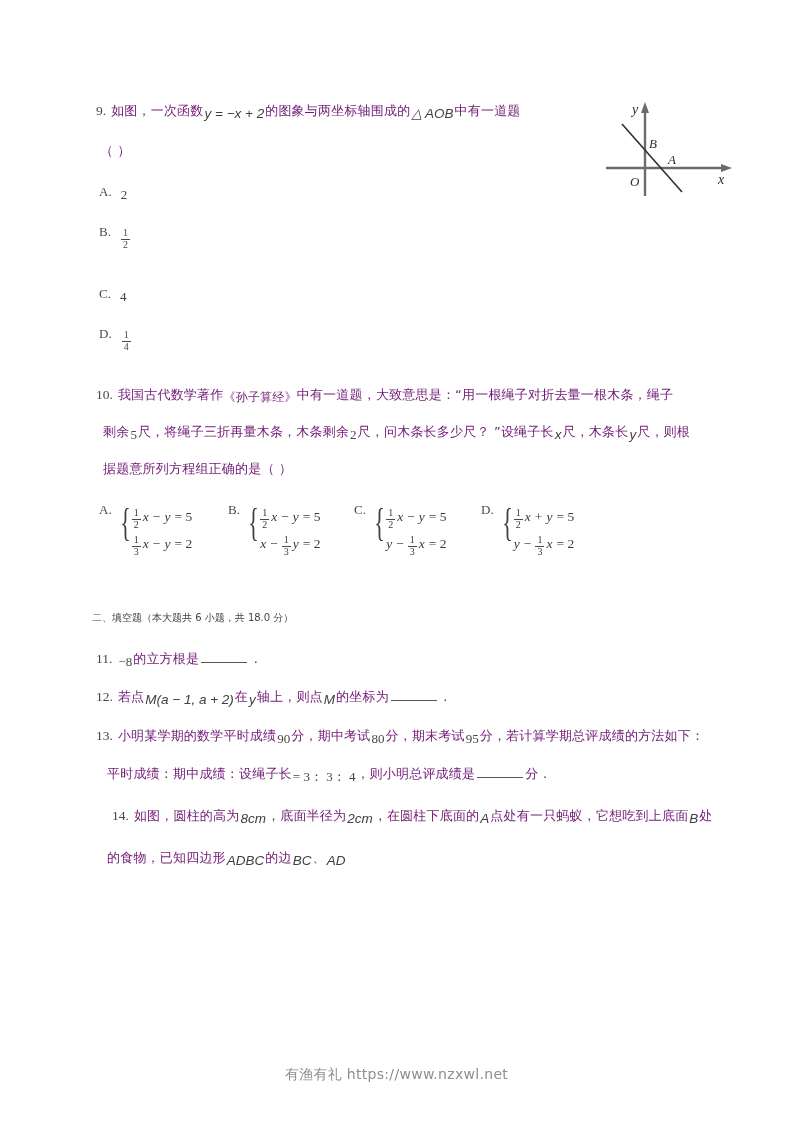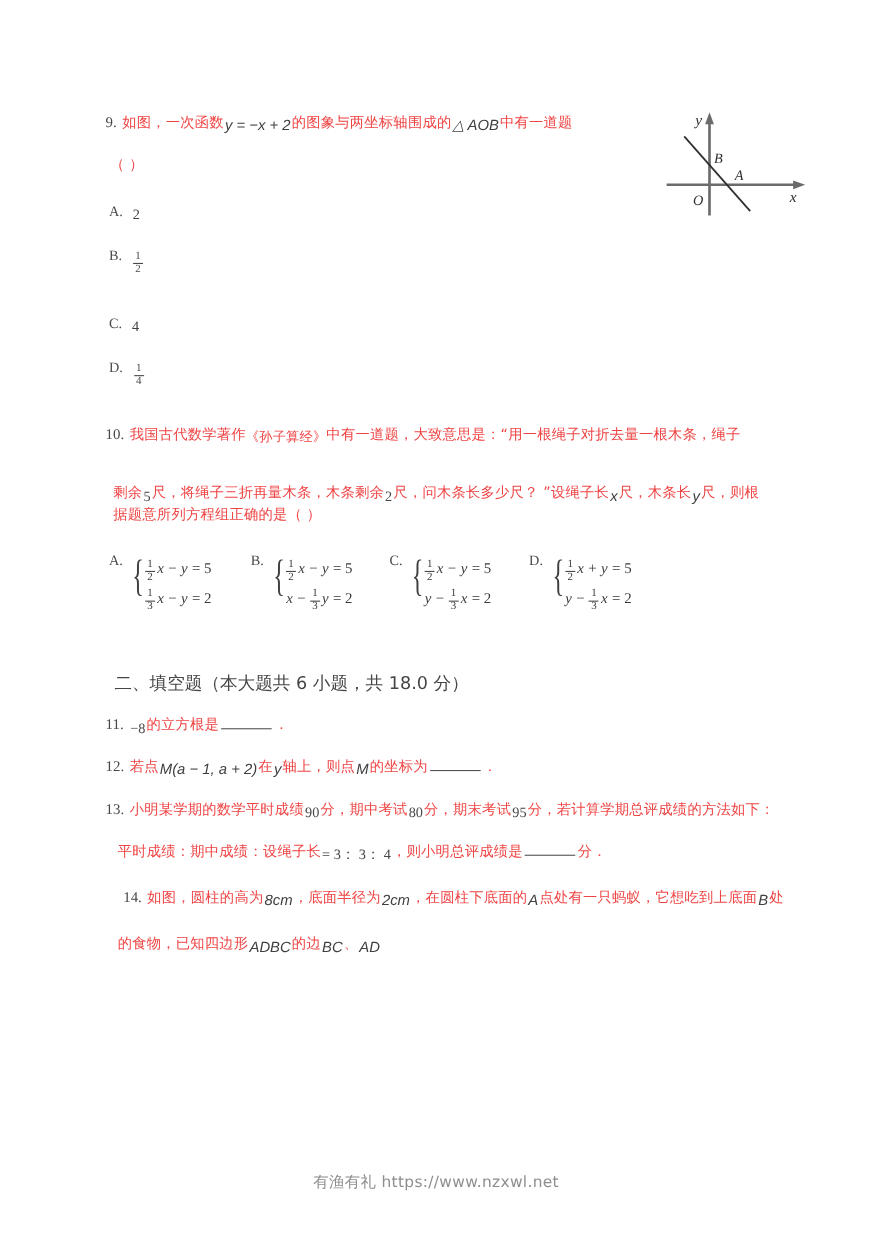--- a/index.html
+++ b/index.html
@@ -35,21 +35,21 @@
   }
   .num {
     font-family: "Liberation Serif", serif;
     font-size: 13.5px;
     margin-right: 5px;
   }
   .cn {
     font-family: "DejaVu Sans", "Liberation Sans", sans-serif;
     font-size: 13px;
     letter-spacing: .2px;
-    color: #ef4444;
+    color: #701a75;
   }
   .mi {
     font-family: Liberation Sans, sans-serif;
     font-style: italic;
     font-size: 13.5px;
     position: relative;
     top: 3px;
     padding: 0 1px;
     color: #3f3f3f;
   }
@@ -154,24 +154,23 @@
   .eq i {
     font-style: italic;
     padding: 0 1px;
   }
   .eq .op { padding: 0 3px; }
 
   
   .section {
     position: absolute;
     font-family: "DejaVu Sans", "Liberation Sans", sans-serif;
-    font-size: 16px;
+    font-size: 10px;
     color: #454545;
     white-space: nowrap;
-    margin-left: 12px;
   }
 
   
   .watermark {
     position: absolute;
     left: 0;
     right: 0;
     top: 1066px;
     text-align: center;
     font-family: "DejaVu Sans", "Liberation Sans", sans-serif;
@@ -249,21 +248,21 @@
 
   <div class="q-block" style="left:96px; top:387px;">
     <div class="line">
       <span class="num">10.</span>
       <span class="cn">我国古代数学著作</span>
       <span class="cn" style="font-size:12px; position:relative; top:2px;">《孙子算经》</span>
       <span class="cn">中有一道题，大致意思是：“用一根绳子对折去量一根木条，绳子</span>
     </div>
   </div>
 
-  <div class="q-block" style="left:103px; top:440px;">
+  <div class="q-block" style="left:103px; top:424px;">
     <div class="line">
       <span class="cn">剩余</span>
       <span class="mn">5</span>
       <span class="cn">尺，将绳子三折再量木条，木条剩余</span>
       <span class="mn">2</span>
       <span class="cn">尺，问木条长多少尺？ ”设绳子长</span>
       <span class="mi">x</span>
       <span class="cn">尺，木条长</span>
       <span class="mi">y</span>
       <span class="cn">尺，则根</span>

